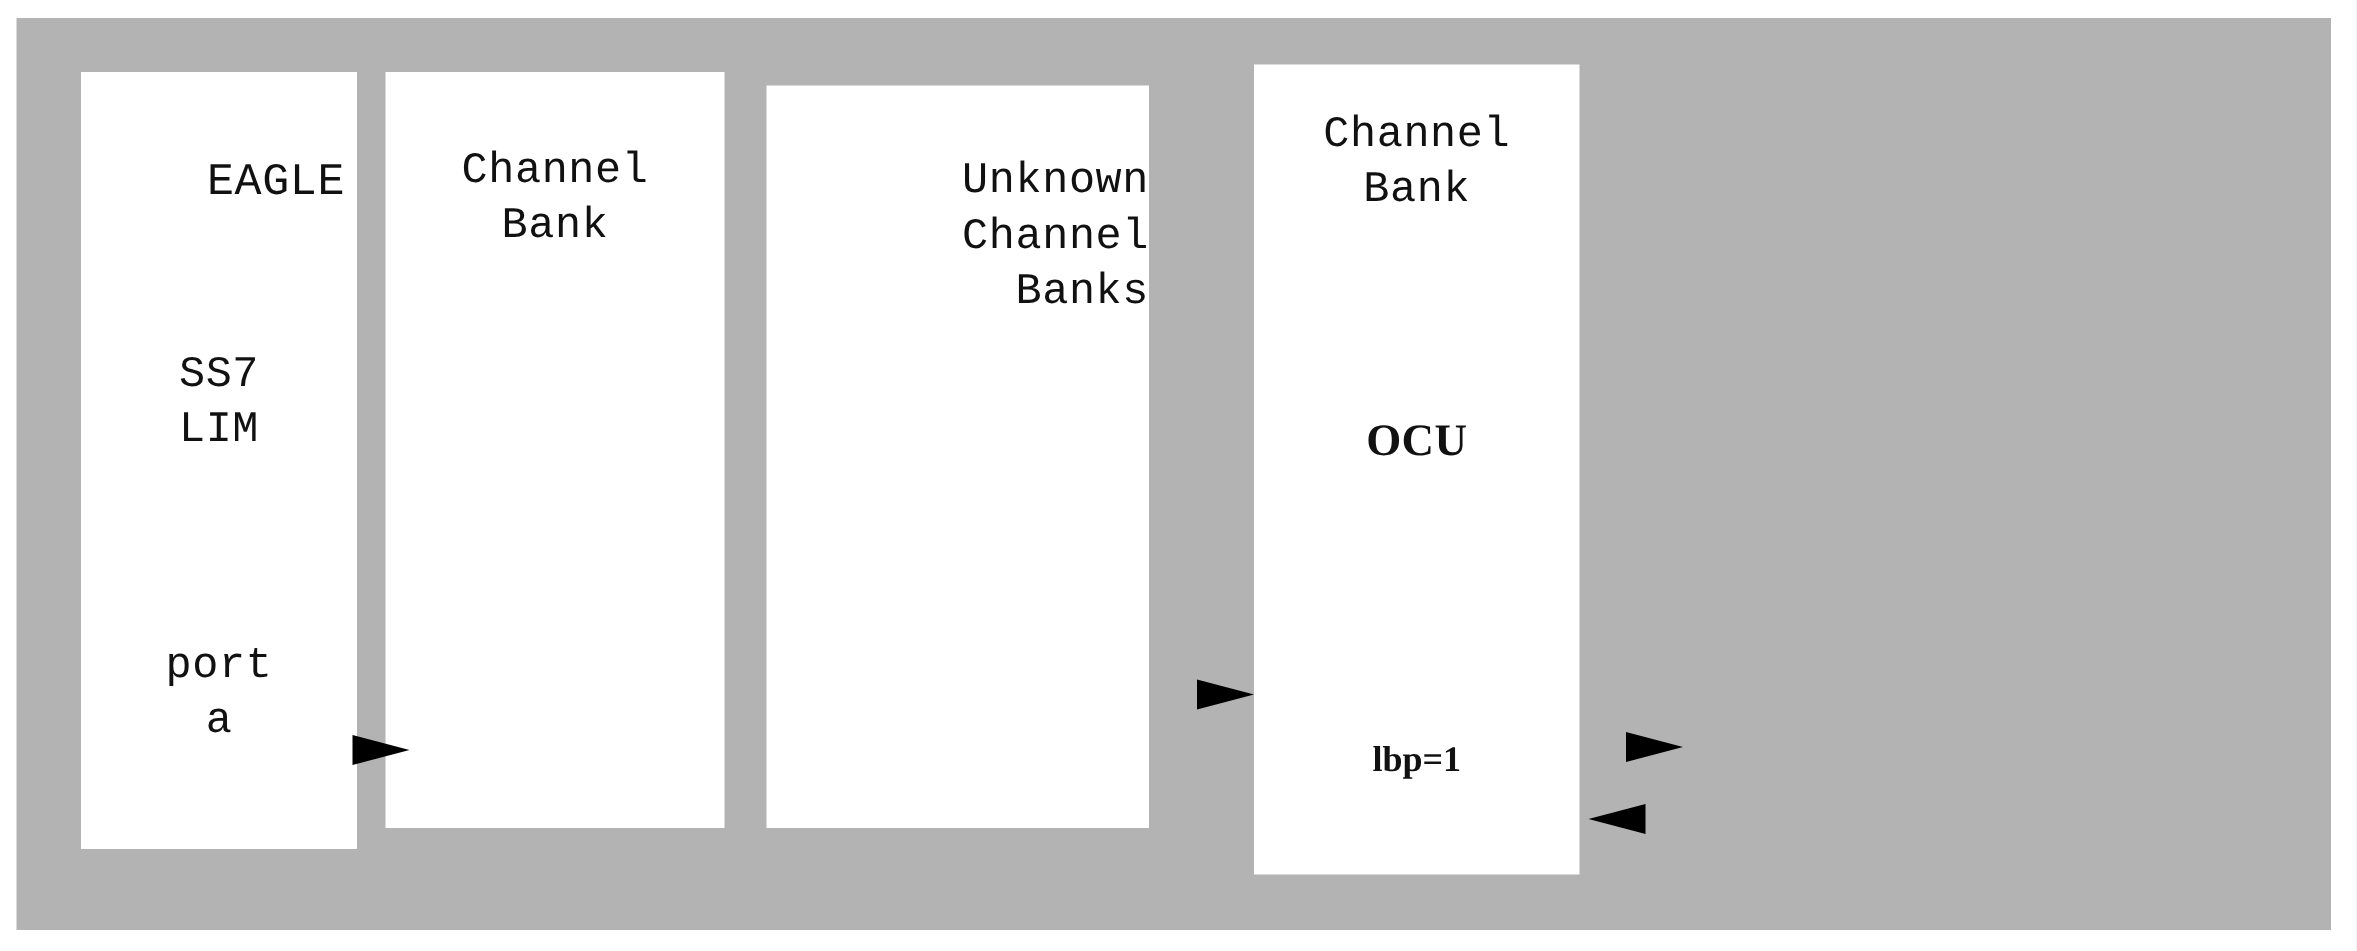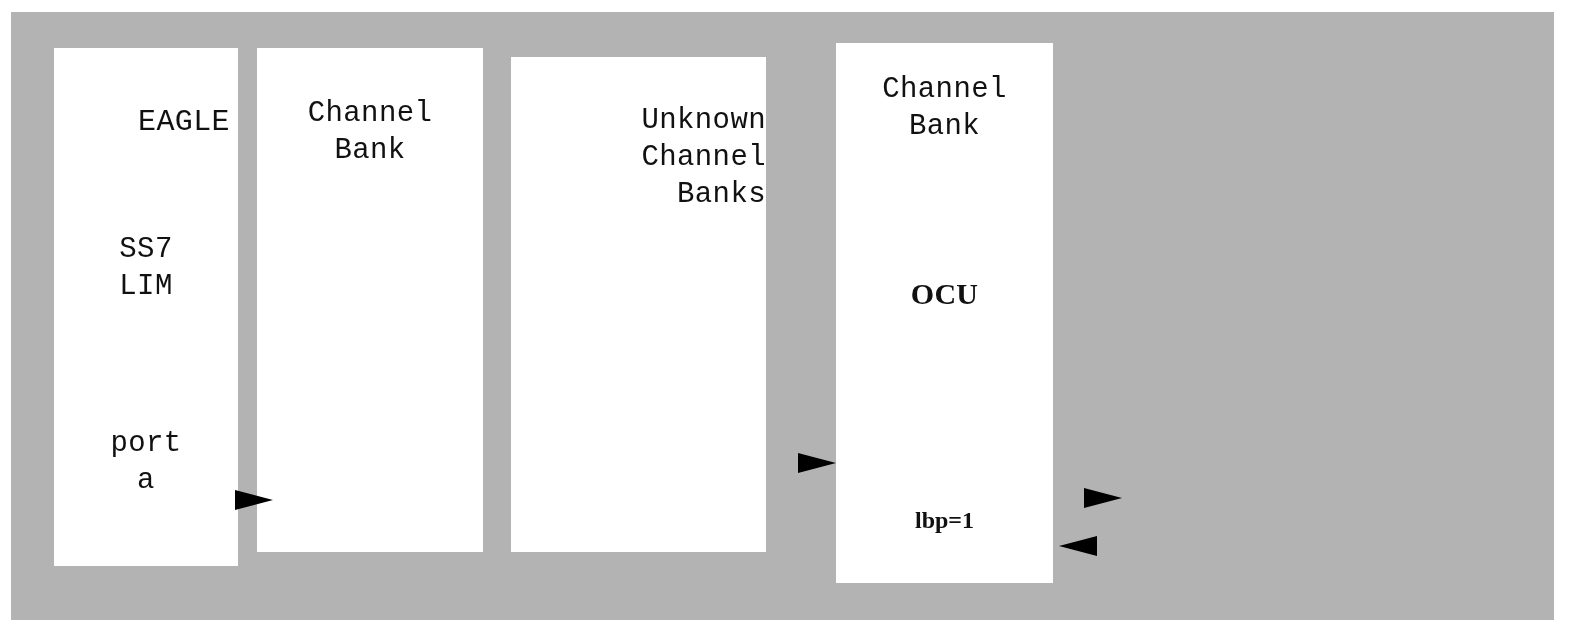--- a/index.html
+++ b/index.html
@@ -104,21 +104,21 @@
   <div class="node-box" style="left:511px; top:57px; width:255px; height:495px;">
     <div class="node-text t-sub" style="top:45px;text-align:right;">Unknown
 Channel
 Banks</div>
   </div>
 
   <div class="node-box" style="left:836px; top:43px; width:217px; height:540px;">
     <div class="node-text t-sub" style="top:28px;">Channel
 Bank</div>
     <div class="node-text t-bold" style="top:232px;">OCU</div>
-    <div class="node-text t-lbp" style="top:462px; left:0; width:100%; text-align:center;">lbp=1</div>
+    <div class="node-text t-lbp" style="top:449px; left:0; width:100%; text-align:center;">lbp=1</div>
   </div>
 
 
   <div class="arrow arrow-right" style="left:235px; top:490px;"></div>
 
   <div class="arrow arrow-right" style="left:798px; top:453px;"></div>
 
   <div class="arrow arrow-right" style="left:1084px; top:488px;"></div>
 
   <div class="arrow arrow-left" style="left:1059px; top:536px;"></div>

